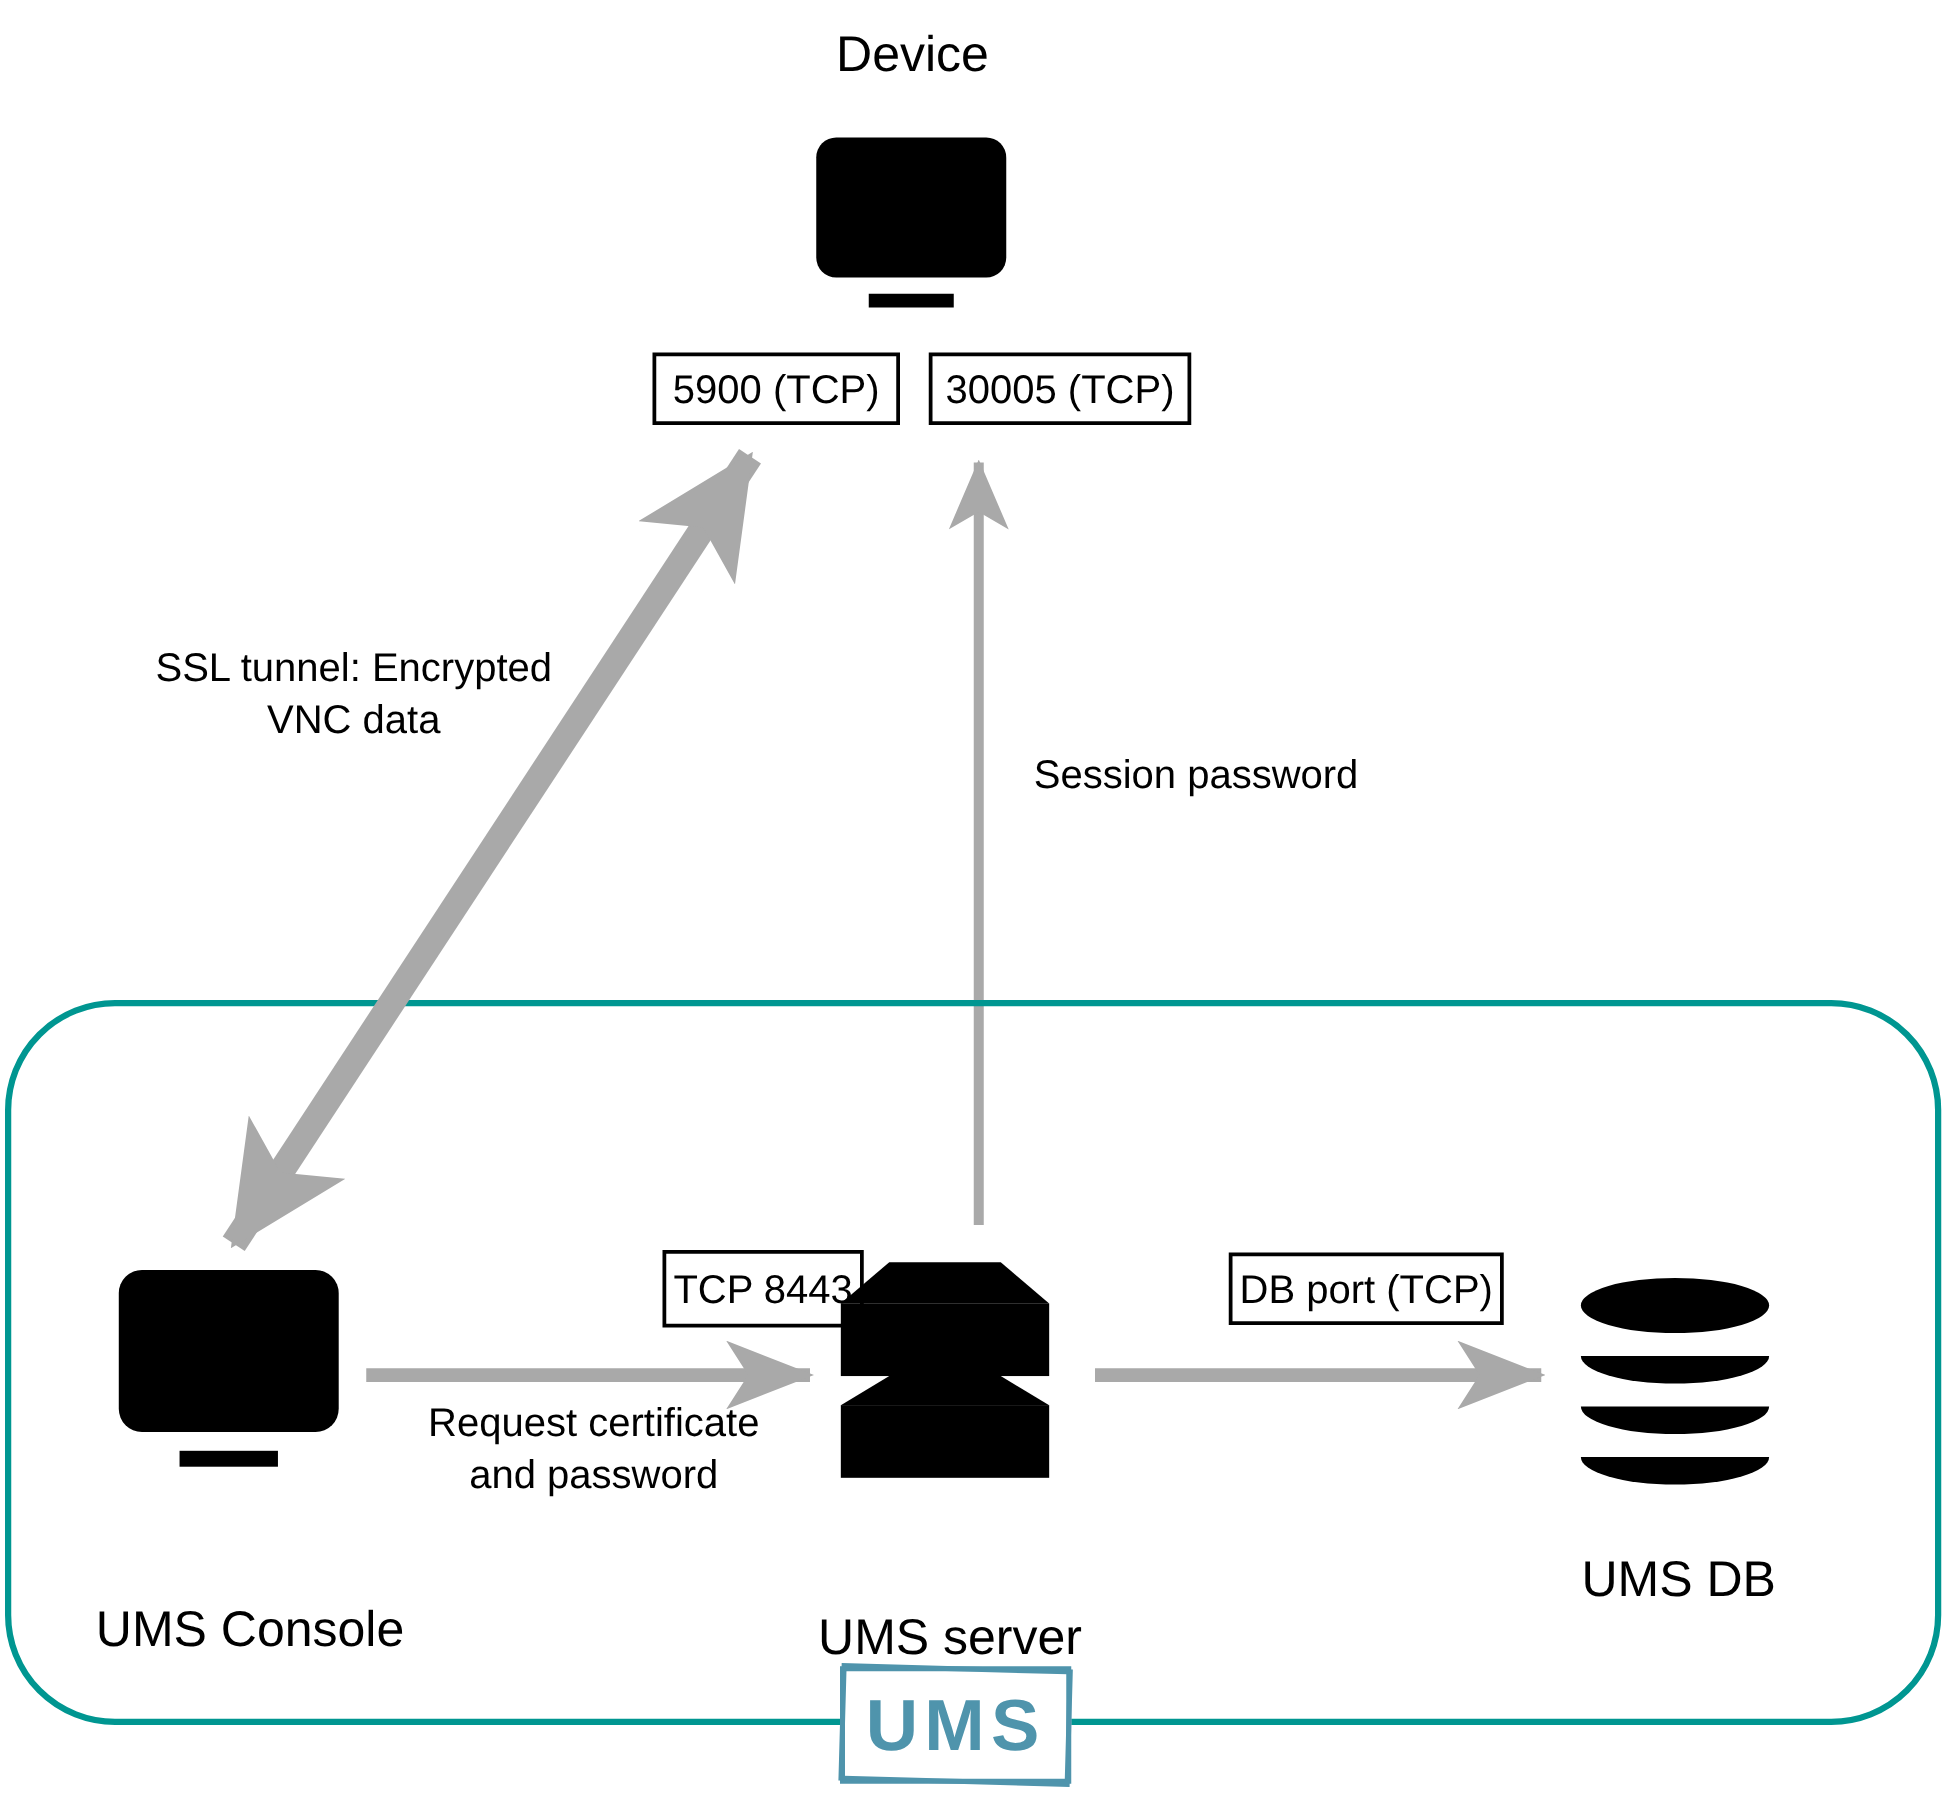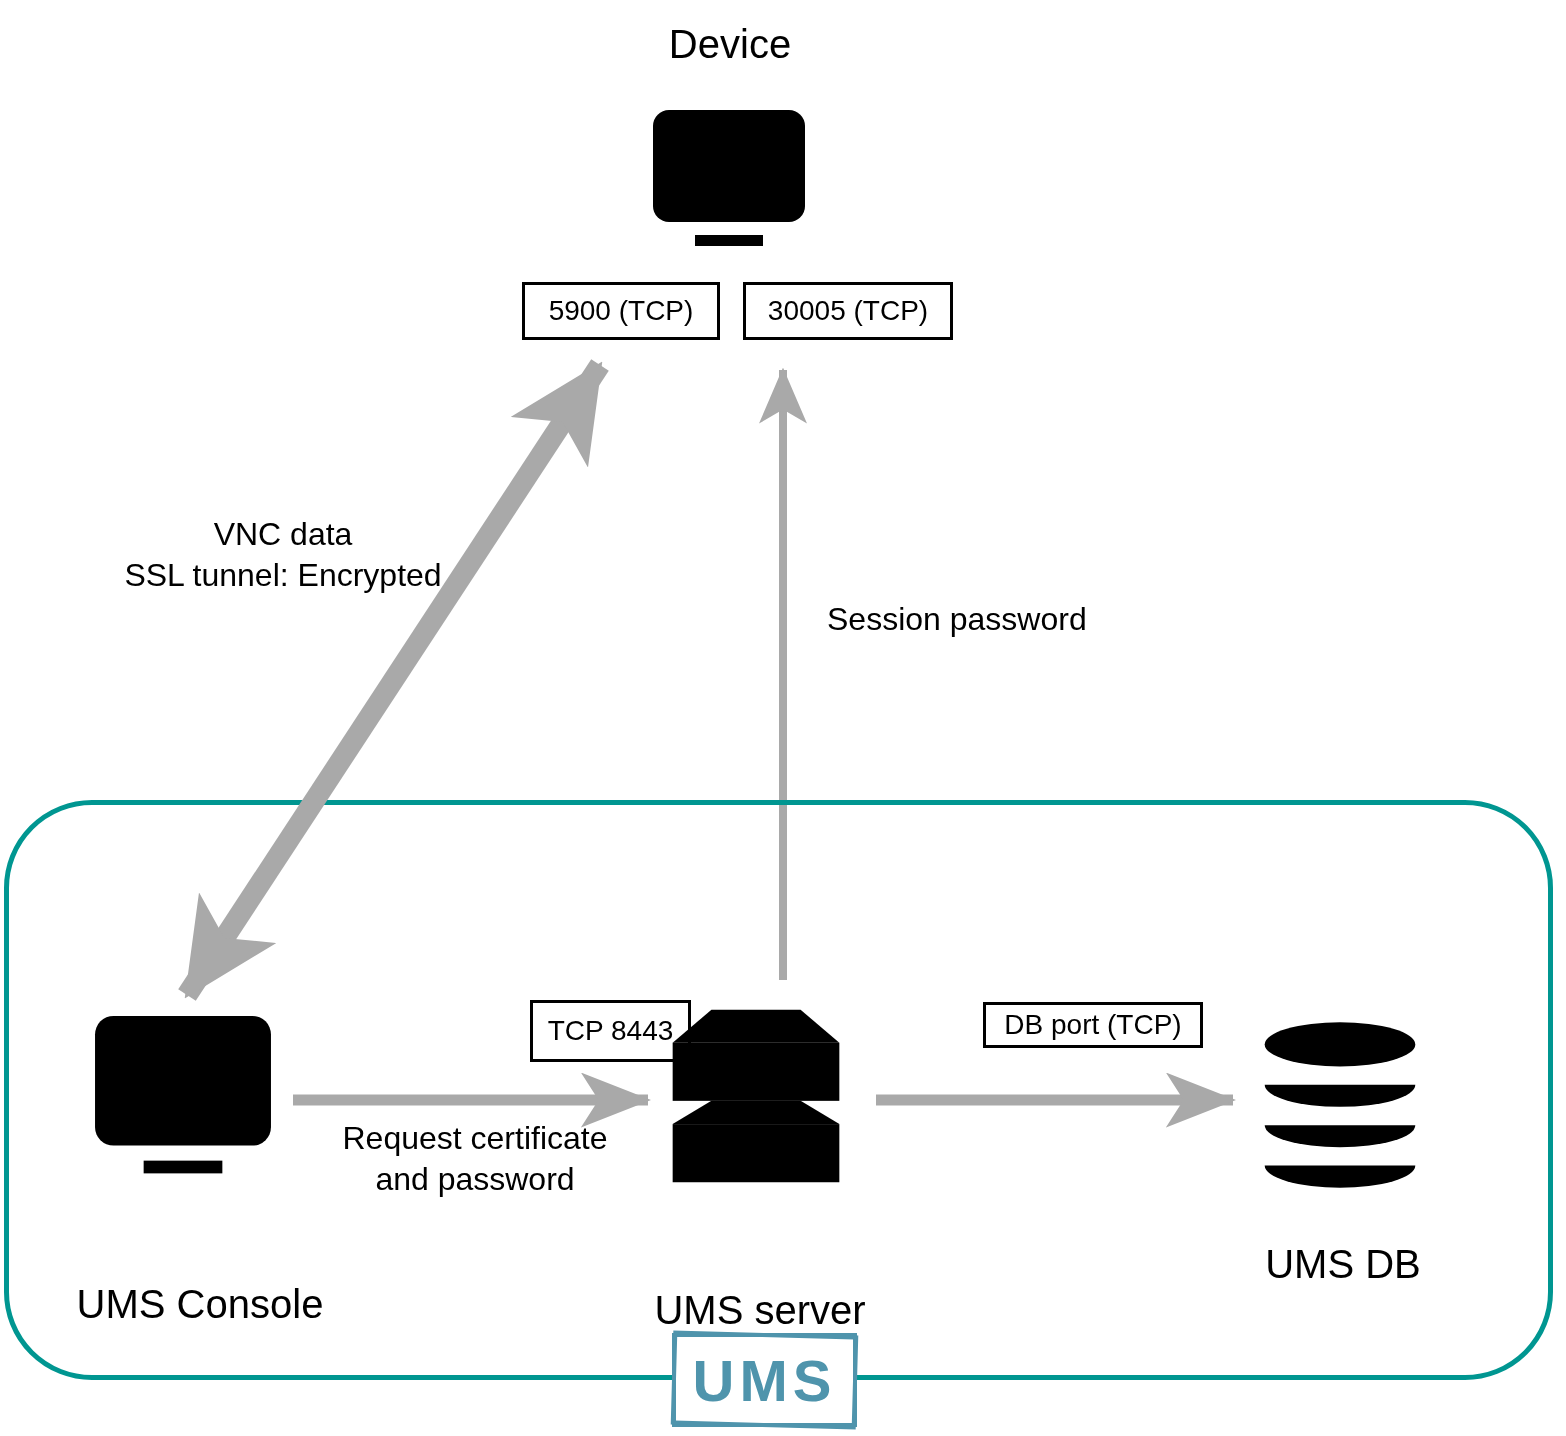--- a/index.html
+++ b/index.html
@@ -34,26 +34,26 @@
   .node-lbl { font-size: 40px; }
   .edge-lbl { font-size: 32px; line-height: 41px; }
   .edge-lbl span { display: block; }
 
   .port-box {
     position: absolute; z-index: 4;
     border: 3px solid var(--label-black, #000);
     background: #fff;
     box-sizing: border-box;
     display: flex; align-items: center; justify-content: center;
-    font-size: 28px;
+    font-size: 32px;
   }
   .box-5900   { left: 522px; top: 282px;  width: 198px; height: 58px; }
   .box-30005  { left: 743px; top: 282px;  width: 210px; height: 58px; text-align: right; }
   .box-8443   { left: 482px; top: 1000px; width: 161px; height: 62px; margin-left: 48px; }
-  .box-dbport { left: 983px; top: 1002px; width: 220px; height: 46px; }
+  .box-dbport { left: 983px; top: 1002px; width: 220px; height: 58px; }
 
   .lbl-device  { left: 730px; top: 22px; }
   .lbl-ssl     { left: 283px; top: 514px; }
   .lbl-session { left: 827px; top: 599px; }
   .lbl-request { left: 475px; top: 1118px; }
   .lbl-console { left: 200px; top: 1282px; }
   .lbl-server  { left: 760px; top: 1242px; margin-top: 46px; }
   .lbl-db      { left: 1343px; top: 1242px; }
 
   .logo-box {
@@ -137,22 +137,22 @@
 
   <div class="lbl node-lbl centered lbl-device">Device</div>
   <svg class="icon" style="left:647px; top:104px;" width="164" height="146" viewBox="0 0 164 146">
       <use href="#sym-monitor"></use>
     </svg>
 
   <div class="port-box box-5900">5900 (TCP)</div>
   <div class="port-box box-30005">30005 (TCP)</div>
 
   <div class="lbl edge-lbl centered lbl-ssl">
+    <span>SSL tunnel: Encrypted</span>
     <span>VNC data</span>
-    <span>SSL tunnel: Encrypted</span>
   </div>
   <div class="lbl edge-lbl lbl-session">Session password</div>
   <div class="lbl edge-lbl centered lbl-request">
     <span>Request certificate</span>
     <span>and password</span>
   </div>
 
   <svg class="icon" style="left:88px; top:1009px;" width="190" height="169" viewBox="0 0 164 146">
       <use href="#sym-monitor"></use>
     </svg>

